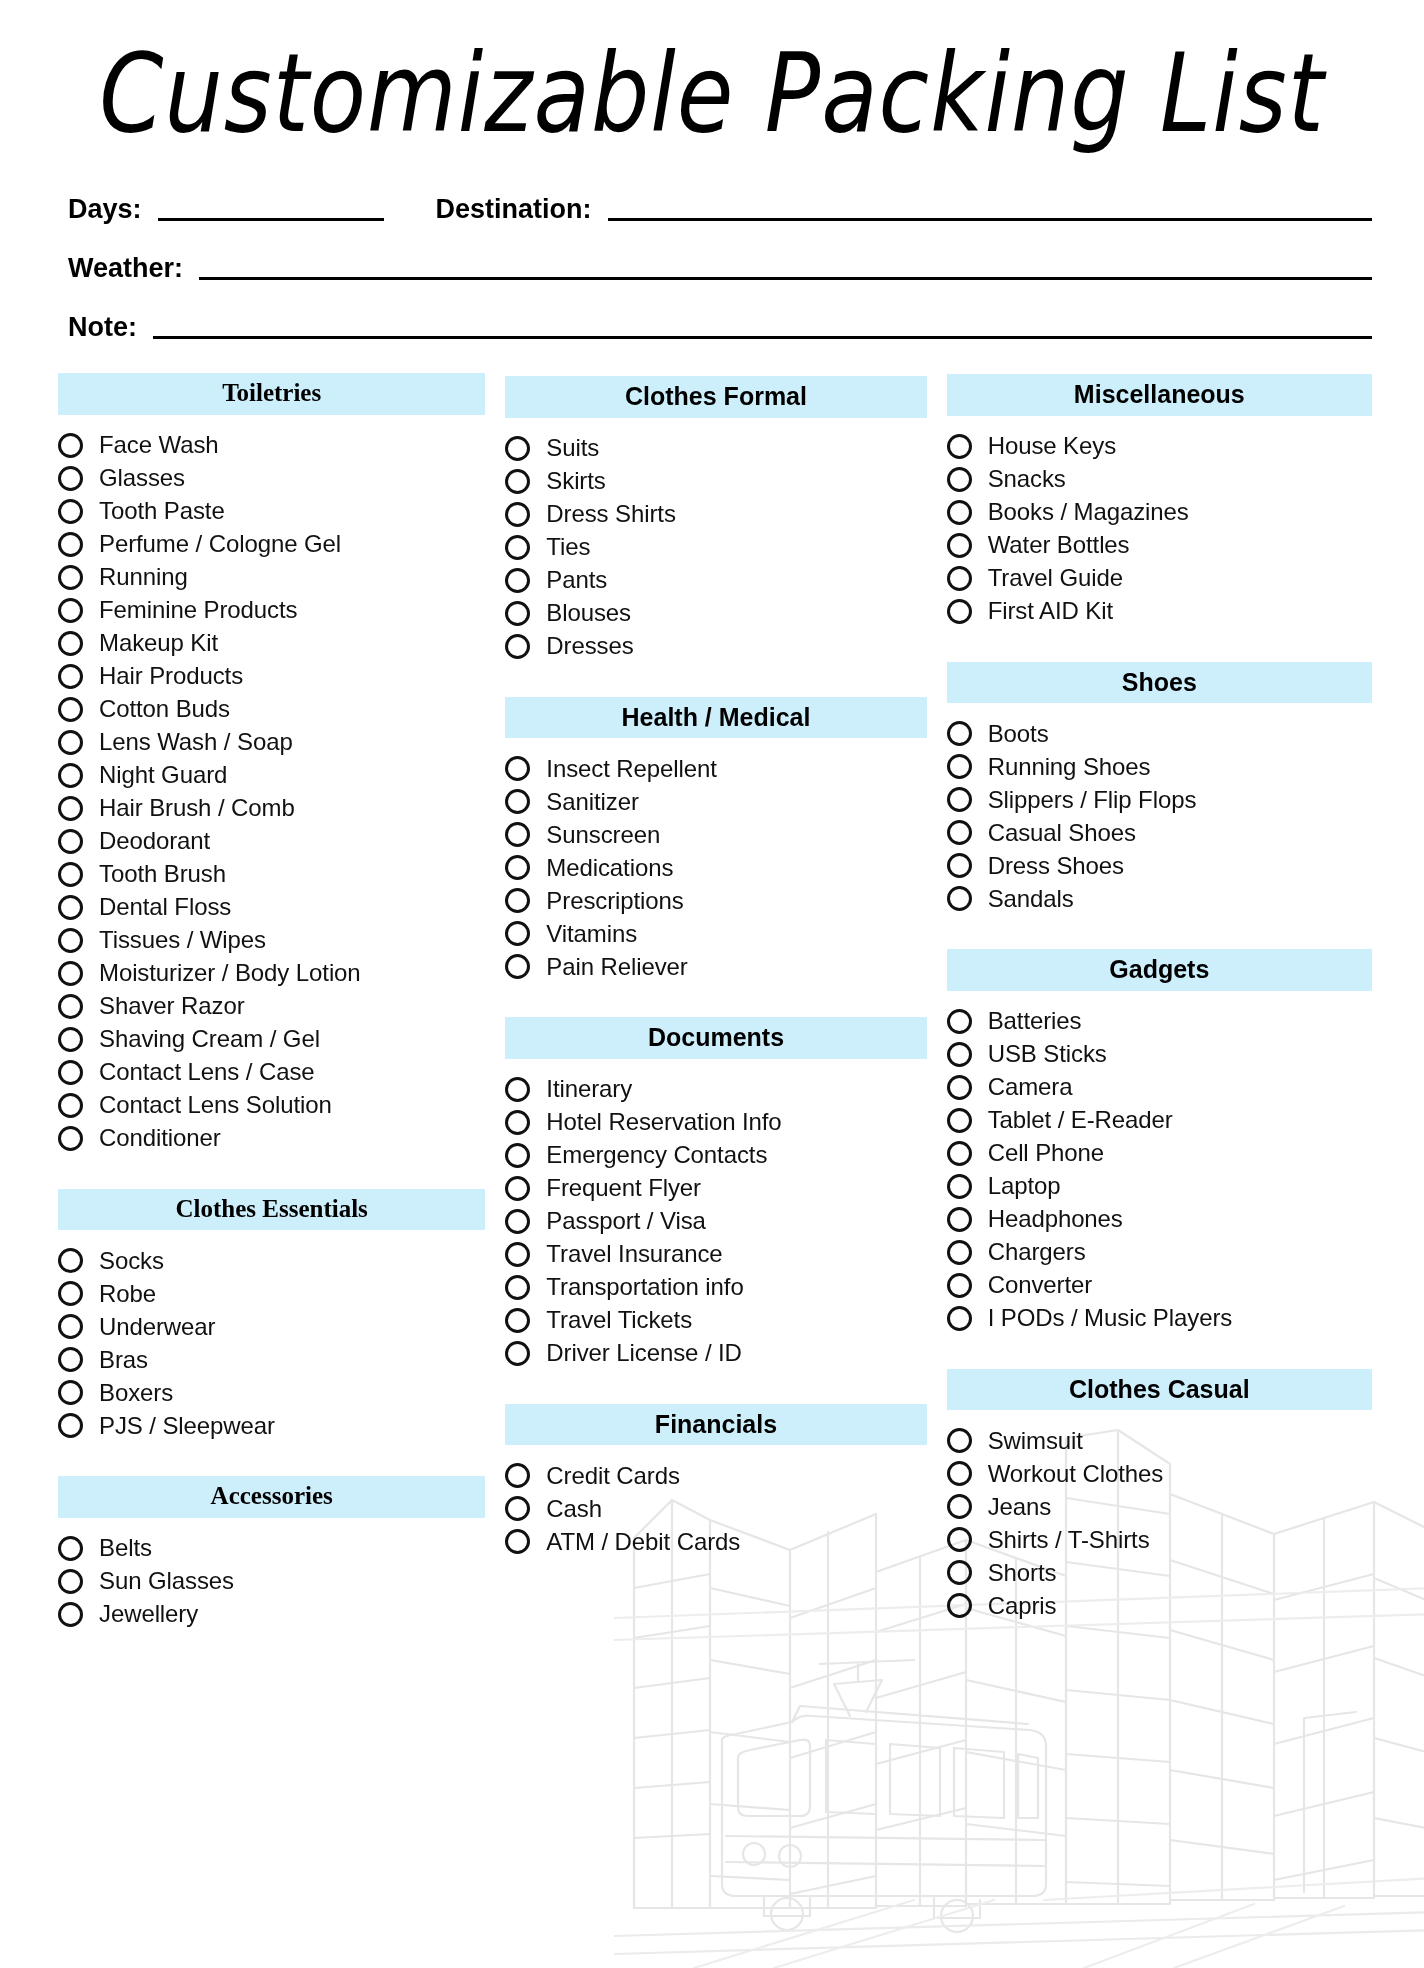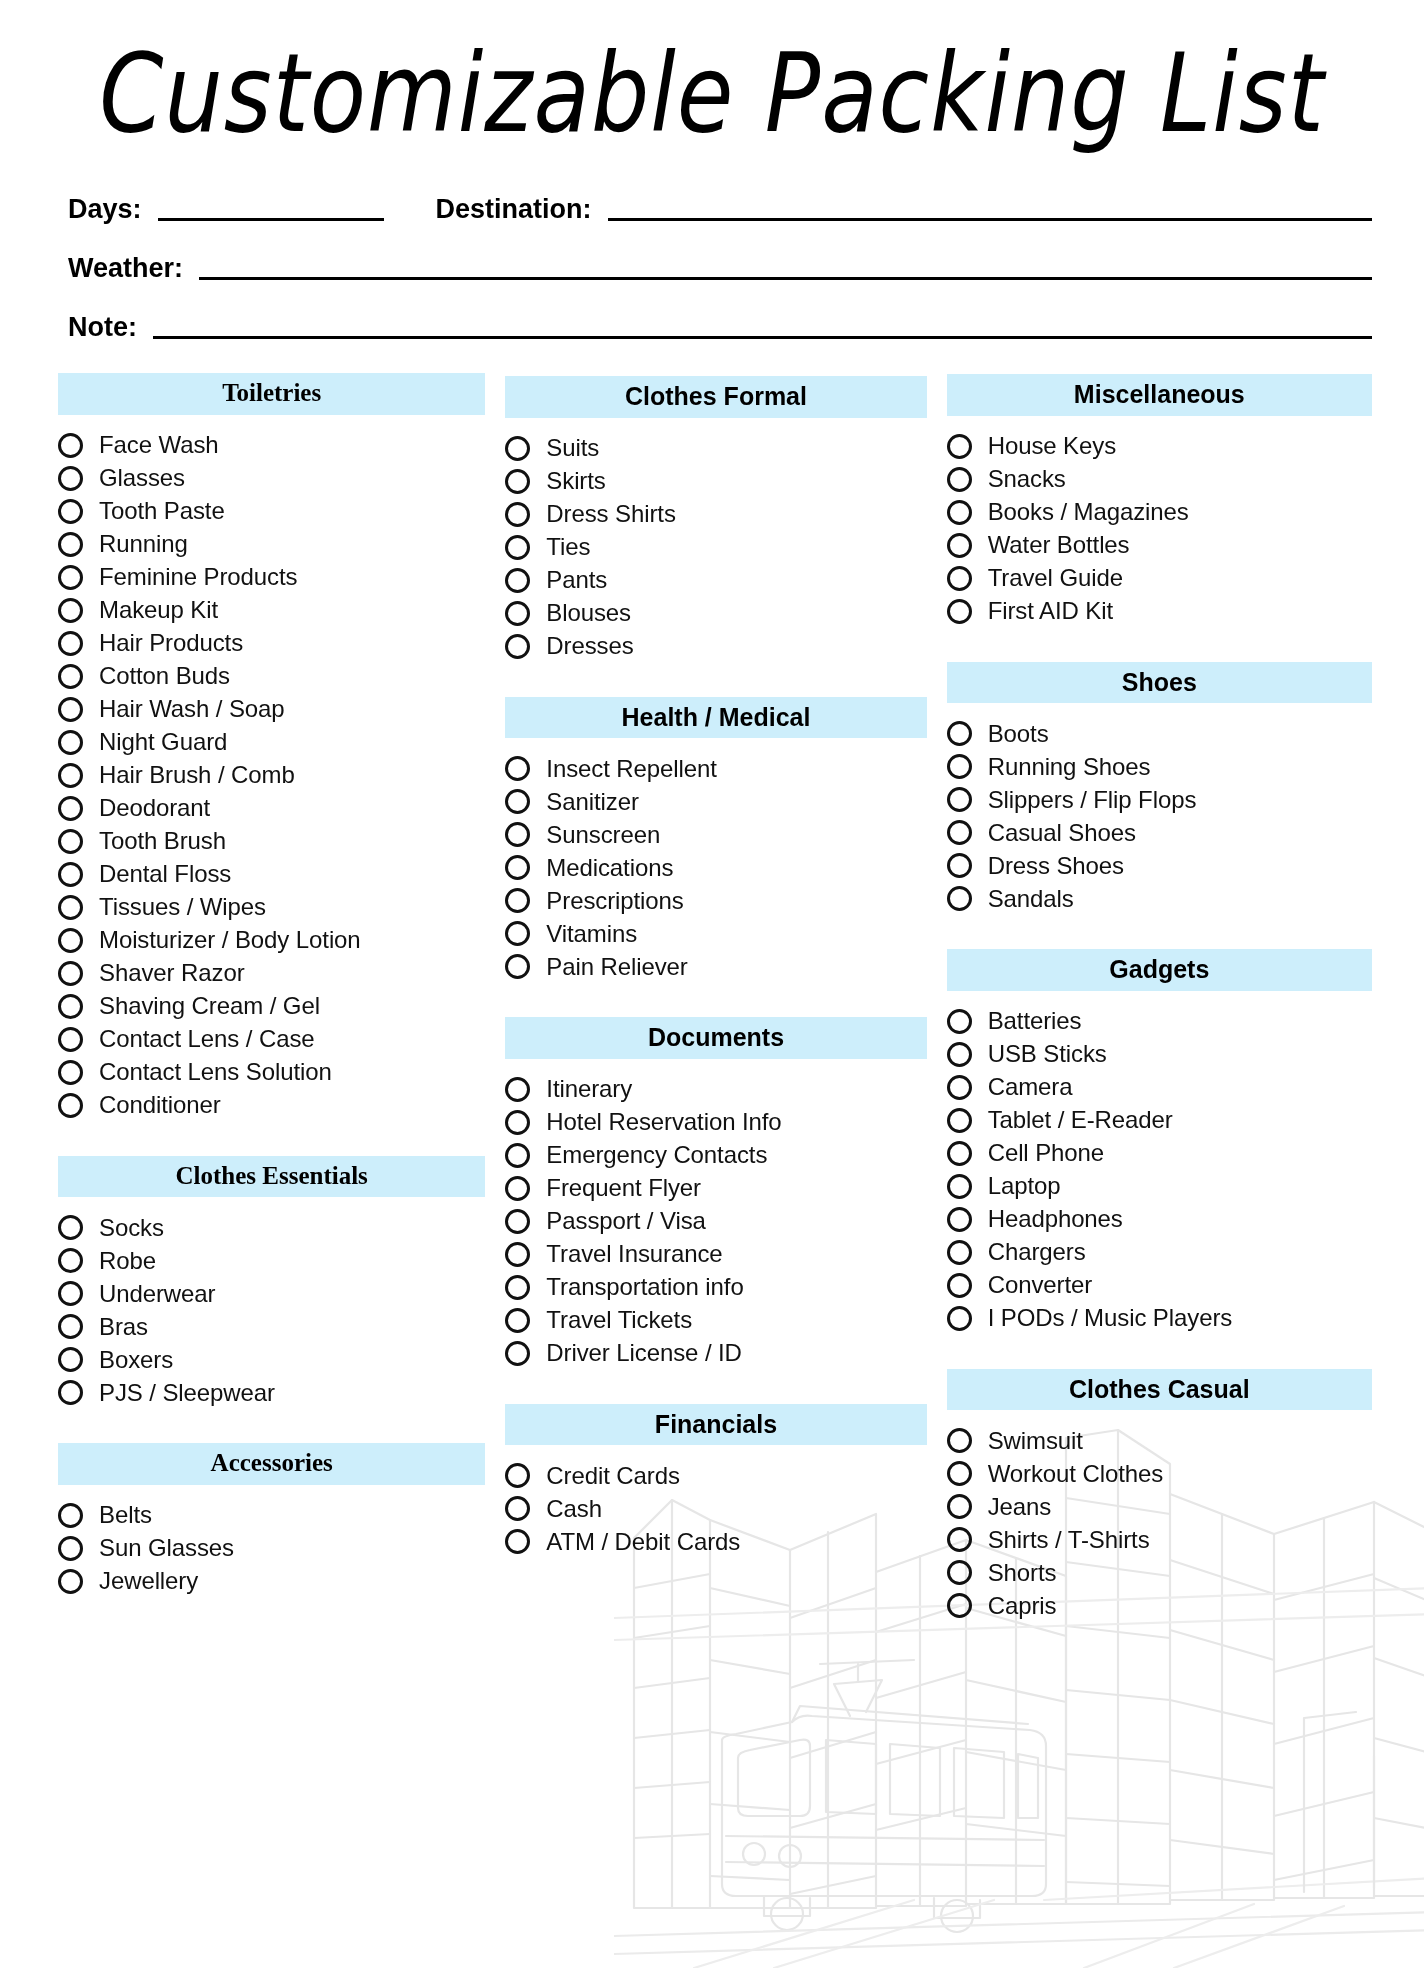--- a/index.html
+++ b/index.html
@@ -233,41 +233,45 @@
             <li class="item">
               <span class="box"></span>
               <span class="item-label">Glasses</span>
             </li>
             <li class="item">
               <span class="box"></span>
               <span class="item-label">Tooth Paste</span>
             </li>
             <li class="item">
               <span class="box"></span>
+              <span class="item-label">Perfume / Cologne Gel</span>
+            </li>
+            <li class="item">
+              <span class="box"></span>
               <span class="item-label">Running</span>
             </li>
             <li class="item">
               <span class="box"></span>
               <span class="item-label">Feminine Products</span>
             </li>
             <li class="item">
               <span class="box"></span>
               <span class="item-label">Makeup Kit</span>
             </li>
             <li class="item">
               <span class="box"></span>
               <span class="item-label">Hair Products</span>
             </li>
             <li class="item">
               <span class="box"></span>
               <span class="item-label">Cotton Buds</span>
             </li>
             <li class="item">
               <span class="box"></span>
-              <span class="item-label">Hair Wash / Soap</span>
+              <span class="item-label">Lens Wash / Soap</span>
             </li>
             <li class="item">
               <span class="box"></span>
               <span class="item-label">Night Guard</span>
             </li>
             <li class="item">
               <span class="box"></span>
               <span class="item-label">Hair Brush / Comb</span>
             </li>
             <li class="item">

